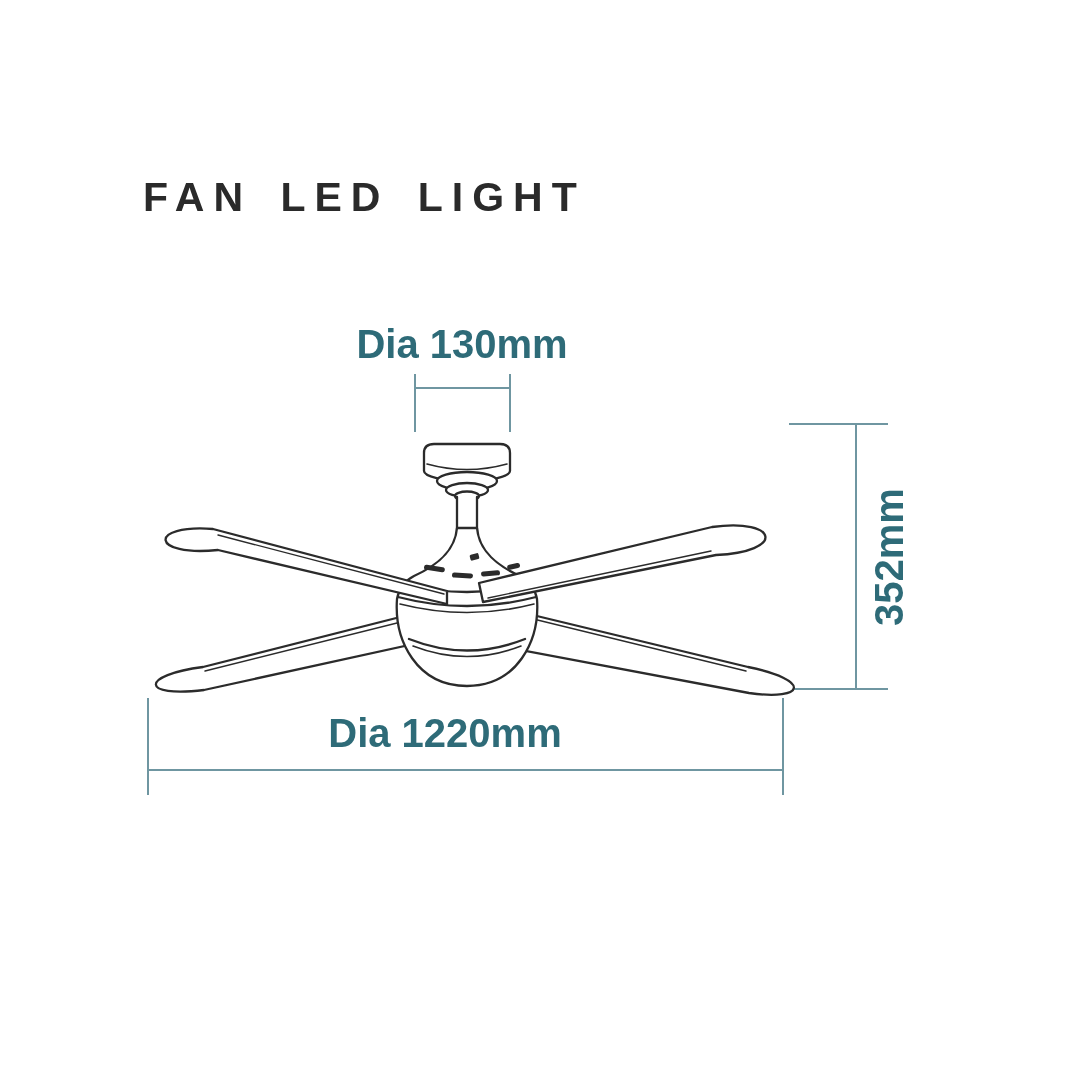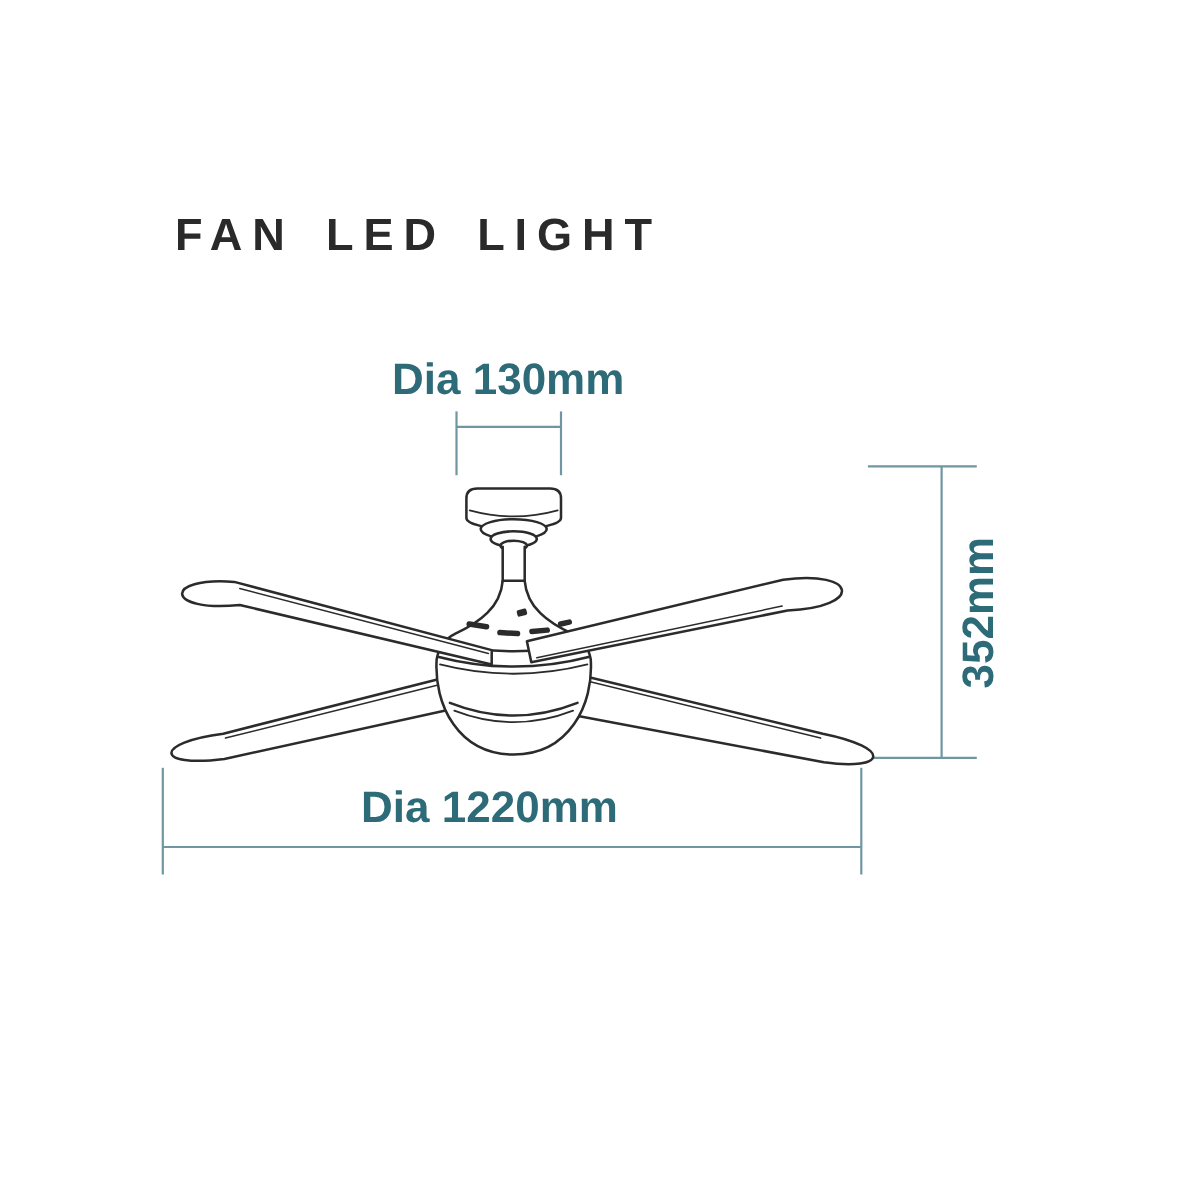--- a/index.html
+++ b/index.html
@@ -8,21 +8,21 @@
     width: 1080px;
     height: 1080px;
     background: #ffffff;
     overflow: hidden;
     font-family: "Liberation Sans", sans-serif;
   }
   .page-title {
     position: absolute;
     left: 142px;
     top: 176px;
-    margin: 17px;
+    margin: 1px;
     font-size: 41px;
     line-height: 41px;
     font-weight: bold;
     letter-spacing: 9px;
     word-spacing: 8px;
     color: #2a2a2a;
     white-space: nowrap;
   }
   svg.diagram {
     position: absolute;

